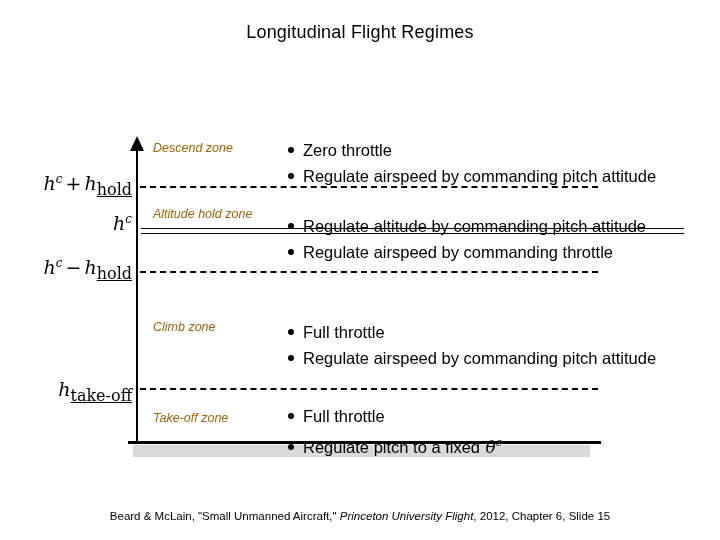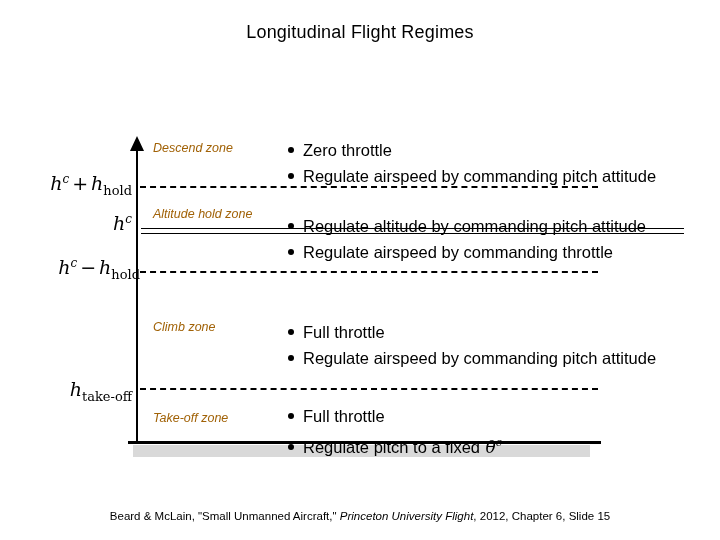--- a/index.html
+++ b/index.html
@@ -114,31 +114,32 @@
     color: #000;
     white-space: nowrap;
     text-align: right;
   }
   .math-label .sup {
     font-size: 12px;
     vertical-align: super;
     font-style: italic;
   }
   .math-label .sub {
-    font-size: 13px;
+    font-size: 16px;
     vertical-align: sub;
     font-style: normal;
+    text-decoration: underline;
   }
   .math-label .op {
     font-style: normal;
     padding: 0 3px;
   }
   #math-hold-upper { left: 0px;  top: 172px; width: 132px; }
   #math-hc         { left: 0px;  top: 212px; width: 132px; }
-  #math-hold-lower { left: 0px;  top: 256px; width: 132px; padding-left: 8px; }
+  #math-hold-lower { left: 0px;  top: 256px; width: 132px; }
   #math-takeoff    { left: 0px;  top: 378px; width: 132px; }
 
   
   .zone-label {
     position: absolute;
     font-family: "Liberation Sans", sans-serif;
     font-style: italic;
     font-size: 12.5px;
     color: #a16207;
     white-space: nowrap;

